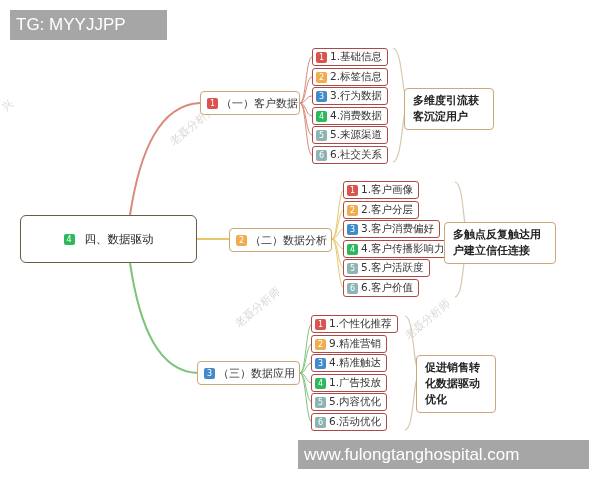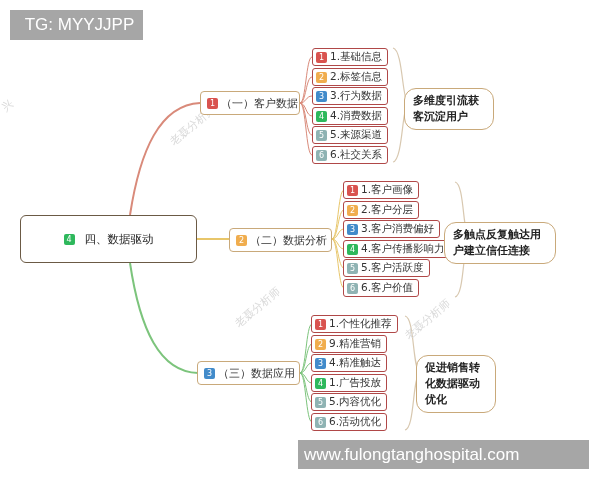--- a/index.html
+++ b/index.html
@@ -1,30 +1,30 @@
 <!DOCTYPE html>
 <html><head>
 <meta charset="utf-8">
 <style>
   html, body { margin:0; padding:0; }
   body { width:600px; height:480px; background:#fff; position:relative; overflow:hidden;
          font-family:"DejaVu Sans", sans-serif; }
   .abs { position:absolute; }
-  .tg { left:10px; top:10px; width:133px; height:30px; background:#a6a6a6; color:#fff;
-        font-family:"Liberation Sans", sans-serif; font-size:17px; line-height:30px; padding-left:6px; box-sizing:border-box;text-align:center; }
+  .tg { left:10px; top:10px; width:157px; height:30px; background:#a6a6a6; color:#fff;
+        font-family:"Liberation Sans", sans-serif; font-size:17px; line-height:30px; padding-left:6px; box-sizing:border-box; }
   .site { left:298px; top:440px; width:291px; height:29px; background:#a6a6a6; color:#fff;
           font-family:"Liberation Sans", sans-serif; font-size:17px; line-height:29px; padding-left:6px; box-sizing:border-box; }
   svg.lines { position:absolute; left:0; top:0; }
   .node { position:absolute; box-sizing:border-box; background:#fff; display:flex; align-items:center;
           font-size:11px; color:#333; white-space:nowrap; }
   .root { left:20px; top:215px; width:177px; height:48px; border:1.5px solid #6b5a45; border-radius:6px; justify-content:center; }
   .root .txt { text-align:center; line-height:16px; font-size:11.5px; color:#222; margin-left:10px;font-family:Liberation Serif, serif; }
   .branch { border:1.5px solid #c9a97a; border-radius:4px; height:24px; padding:0 6px; }
   .leaf { border:1.5px solid #b04848; border-radius:3px; height:18px; padding:0 4px 0 3px; font-size:10.5px; }
-  .summary { border:1.5px solid #c9a97a; border-radius:12px; padding:4px 8px; font-size:11px; font-weight:bold; color:#222; line-height:16px; white-space:normal; }
+  .summary { border:1.5px solid #c9a97a; border-radius:4px; padding:4px 8px; font-size:11px; font-weight:bold; color:#222; line-height:16px; white-space:normal; }
   .badge { display:inline-block; width:11px; height:11px; border-radius:2px; color:#fff; font-size:8px; line-height:11px;
            text-align:center; margin-right:3px; font-family:"DejaVu Sans", sans-serif; flex:none; }
   .root .badge { margin-right:0; }
   .wm { position:absolute; color:#d9d9d9; font-size:11px; transform:rotate(-40deg); }
 </style>
 </head>
 <body>
 
 <svg class="lines" width="600" height="480">
 

